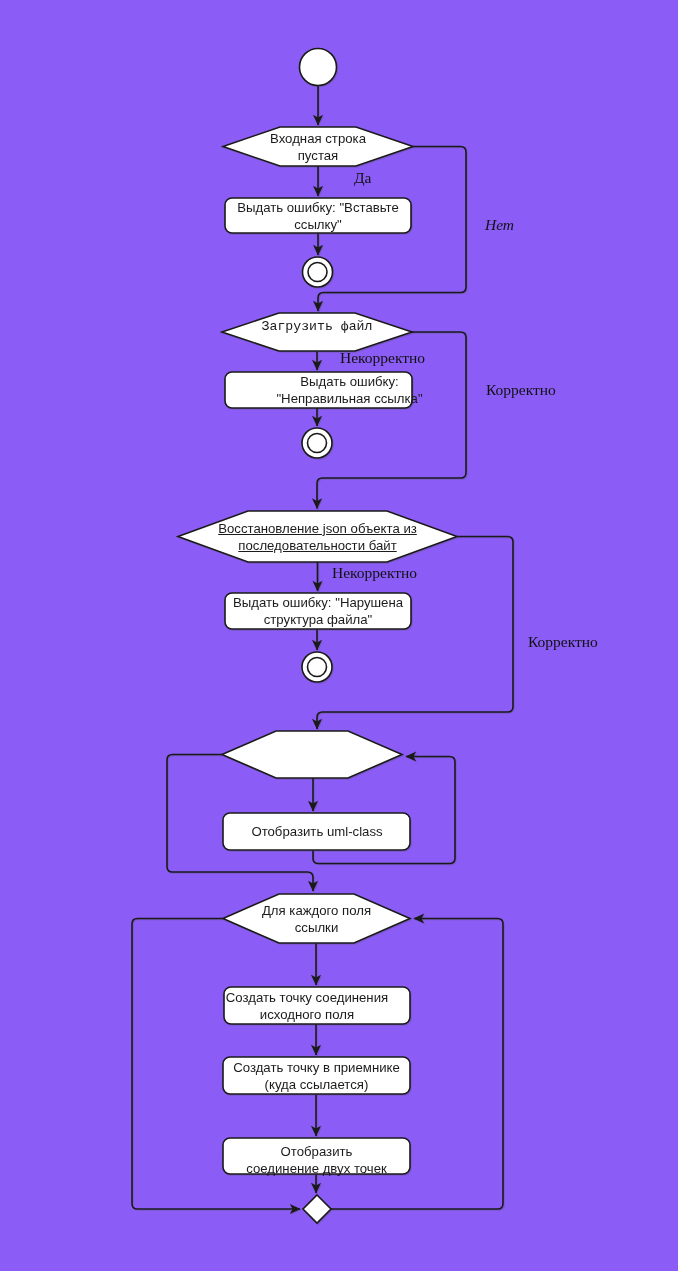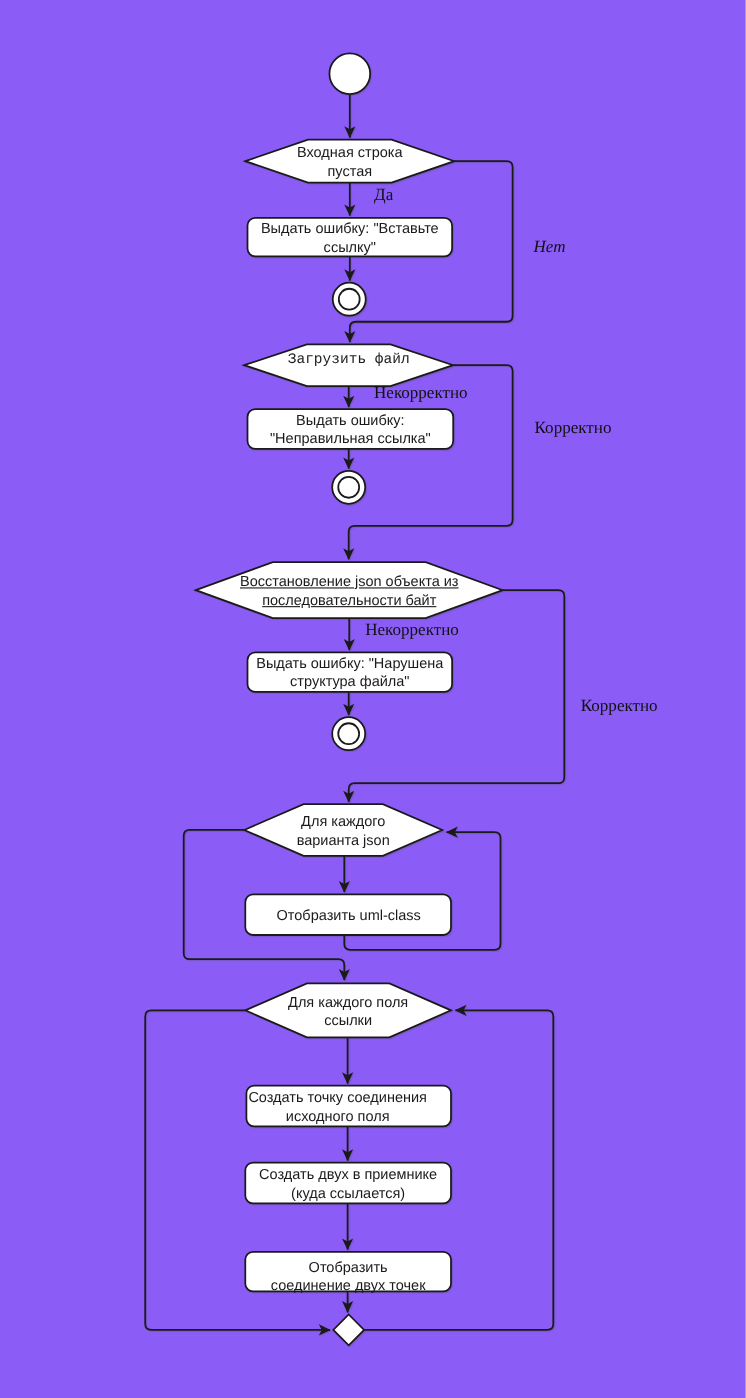--- a/index.html
+++ b/index.html
@@ -111,47 +111,45 @@
   </svg>
 
   <div class="node-label" style="left:223px; top:127px; width:190px; height:39px;">Входная строка
 пустая</div>
 
   <div class="node-label" style="left:225px; top:198px; width:186px; height:35px;">Выдать ошибку: "Вставьте
 ссылку"</div>
 
   <div class="node-label" style="left:222px; top:313px; width:190px; height:26px;font-family:Liberation Mono, monospace;">Загрузить файл</div>
 
-  <div class="node-label" style="left:225px; top:372px; width:187px; height:36px;">Выдать ошибку:
+  <div class="node-label" style="left:225px; top:372px; width:187px; height:36px;padding-left:31px;">Выдать ошибку:
 "Неправильная ссылка"</div>
 
   <div class="node-label" style="left:178px; top:511px; width:279px; height:51px;text-decoration:underline;">Восстановление json объекта из
 последовательности байт</div>
 
   <div class="node-label" style="left:225px; top:593px; width:186px; height:36px;">Выдать ошибку: "Нарушена
 структура файла"</div>
 
-  <div class="node-label" style="left:222px; top:731px; width:180px; height:47px;">Для каждого
-варианта json</div>
 
   <div class="node-label" style="left:223px; top:813px; width:188px; height:37px;">Отобразить uml-class</div>
 
   <div class="node-label" style="left:223px; top:894px; width:187px; height:49px;">Для каждого поля
 ссылки</div>
 
   <div class="node-label" style="left:224px; top:987px; width:166px; height:37px;">Создать точку соединения
 исходного поля</div>
 
-  <div class="node-label" style="left:223px; top:1057px; width:187px; height:37px;">Создать двух в приемнике
+  <div class="node-label" style="left:223px; top:1057px; width:187px; height:37px;">Создать точку в приемнике
 (куда ссылается)</div>
 
   <div class="node-label" style="left:223px; top:1138px; width:187px; height:44px;">Отобразить
 соединение двух точек</div>
 
-  <div class="edge-label" style="left:340px; top:169px;">Да</div>
+  <div class="edge-label" style="left:354px; top:169px;">Да</div>
 
   <div class="edge-label" style="left:485px; top:216px;font-style:italic;">Нет</div>
 
   <div class="edge-label" style="left:340px; top:349px;">Некорректно</div>
 
   <div class="edge-label" style="left:486px; top:381px;">Корректно</div>
 
   <div class="edge-label" style="left:332px; top:564px;">Некорректно</div>
 
   <div class="edge-label" style="left:528px; top:633px;">Корректно</div>

